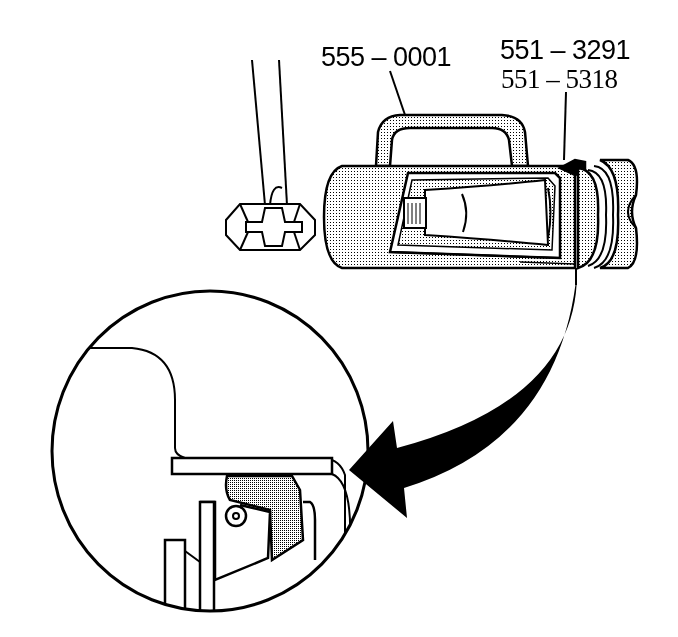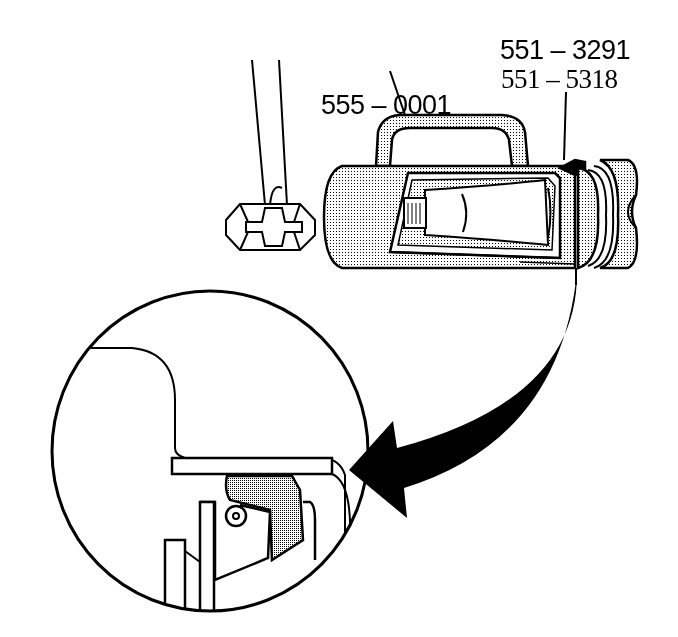--- a/index.html
+++ b/index.html
@@ -94,15 +94,15 @@
       <line x1="185" y1="551" x2="200" y2="562" stroke-width="2"></line>
     </g>
     <ellipse cx="210" cy="451" rx="158" ry="160" fill="none" stroke="#000" stroke-width="3"></ellipse>
   </g>
 
   <g>
     <path d="M577 272 Q578 400 397 448 L393 421 L349 470 L407 518 L404 488 Q560 440 577 272 Z" fill="#000"></path>
   </g>
 </svg>
 
-<div class="callout" style="left:321px; top:44px;margin-top:48px;">555 – 0001</div>
+<div class="callout" style="left:321px; top:44px;">555 – 0001</div>
 <div class="callout" style="left:500px; top:37px;">551 – 3291</div>
 <div class="callout" style="left:501px; top:66px;font-family:Liberation Serif, serif;">551 – 5318</div>
 
 </body></html>

